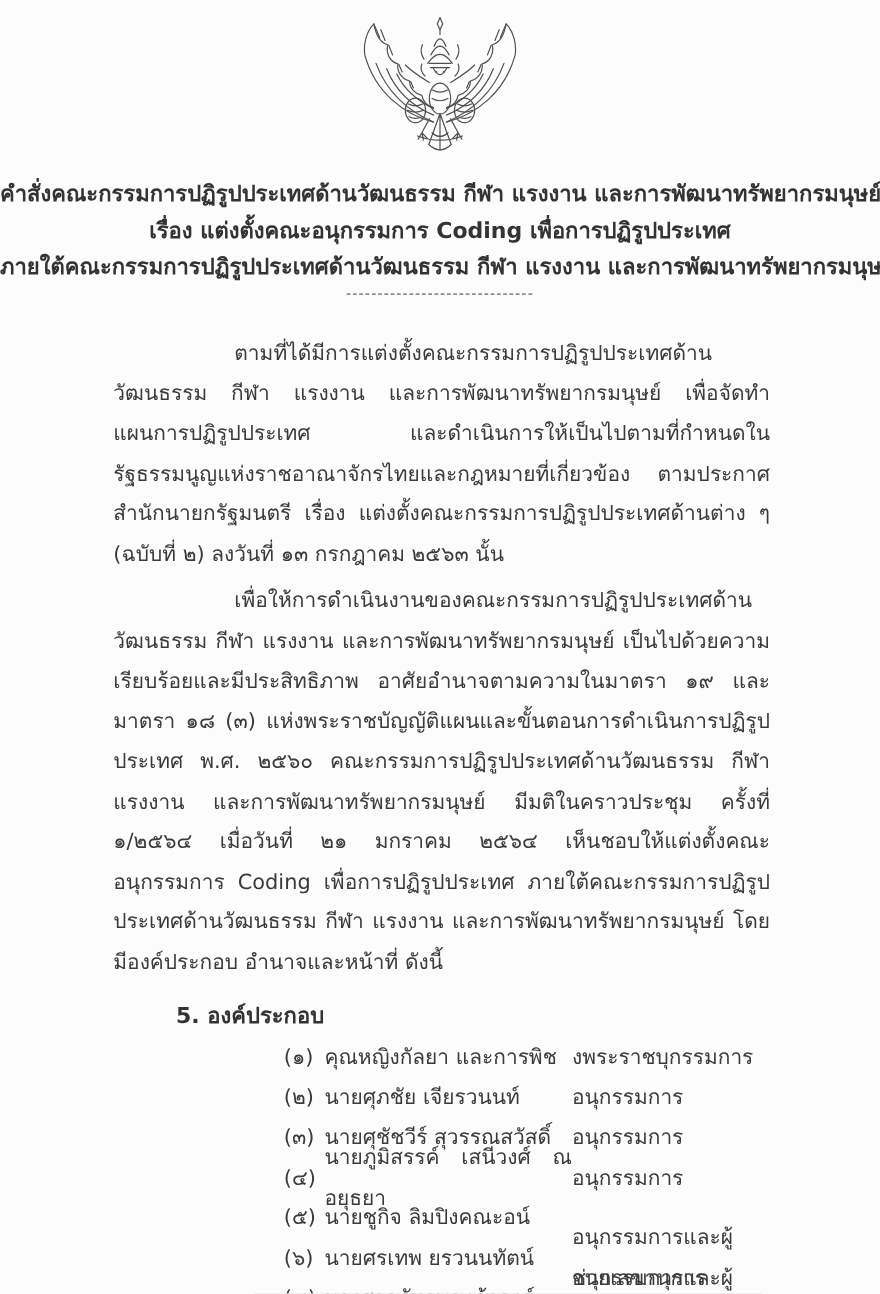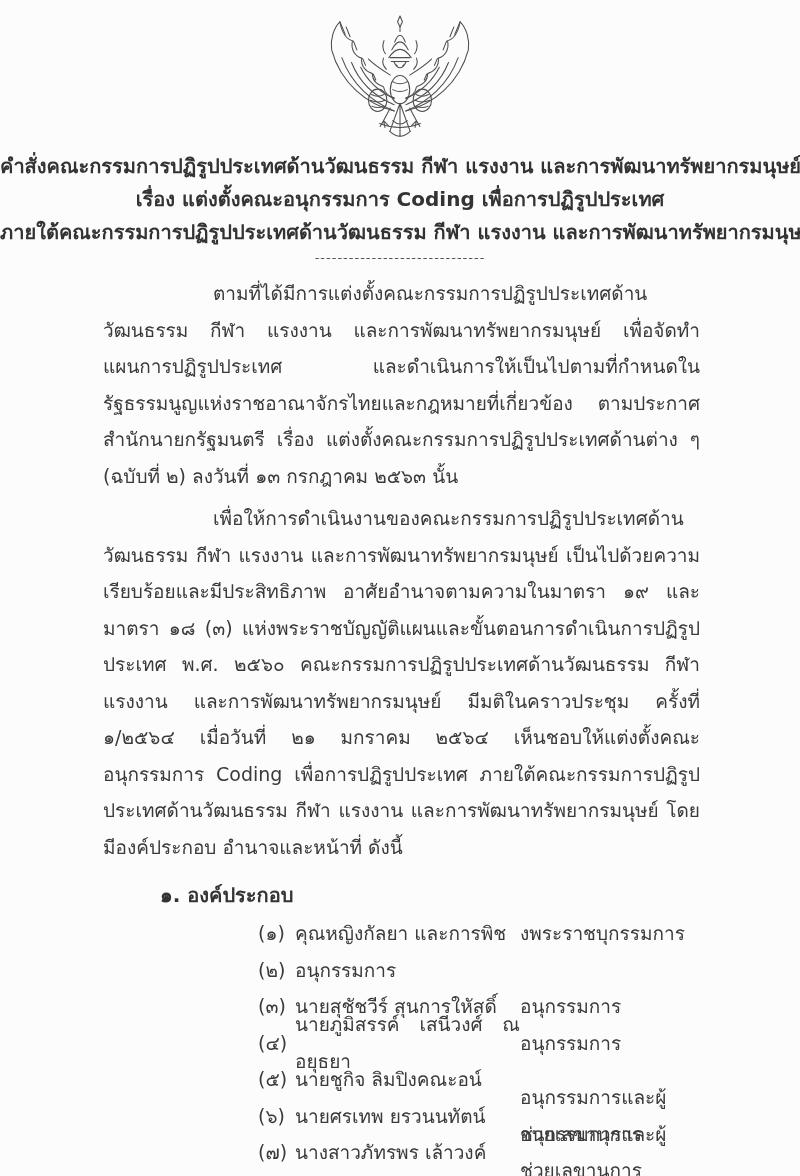--- a/index.html
+++ b/index.html
@@ -9,28 +9,28 @@
     width:800px; height:1176px;
     margin:0 auto;
     background:#fcfcfc;
     color:#3a3a3a;
     font-family:"DejaVu Sans", sans-serif;
     overflow:hidden;
   }
   .emblem-wrap { text-align:center; padding-top:14px; height:142px; }
   .emblem-wrap svg { display:inline-block; }
 
-  .title-block { text-align:center; font-weight:bold; font-size:20px; line-height:33px; color:#333; margin-top:8px; }
+  .title-block { text-align:center; font-weight:bold; font-size:20px; line-height:33px; color:#333; margin-top:18px; }
   .title-block div { white-space:nowrap; }
 
   .separator { text-align:center; font-size:13px; letter-spacing:1px; color:#555; line-height:14px; margin-top:2px; }
 
   .body-text { padding:0 100px 0 103px; font-size:19px; line-height:36.5px; text-align:justify; }
   .para { text-indent:110px; margin-top:6px; }
-  .para:first-child { margin-top:10px; }
+  .para:first-child { margin-top:28px; }
 
   .section-heading { font-weight:bold; font-size:20px; color:#333; margin:13px 0 3px 57px; line-height:34px; }
 
   .member-list { margin-left:155px; }
   .member-row { display:flex; height:36.5px; align-items:center; font-size:19px; }
   .member-no   { width:37px; flex:0 0 37px; }
   .member-name { width:225px; flex:0 0 225px; }
   .member-role { flex:1; }
 </style>
 </head>
@@ -103,35 +103,36 @@
     <div>ภายใต้คณะกรรมการปฏิรูปประเทศด้านวัฒนธรรม กีฬา แรงงาน และการพัฒนาทรัพยากรมนุษย์</div>
   </div>
 
   <div class="separator">------------------------------</div>
 
   <div class="body-text">
 
     <p class="para">ตามที่ได้มีการแต่งตั้งคณะกรรมการปฏิรูปประเทศด้านวัฒนธรรม กีฬา แรงงาน และการพัฒนาทรัพยากรมนุษย์ เพื่อจัดทำแผนการปฏิรูปประเทศ และดำเนินการให้เป็นไปตามที่กำหนดในรัฐธรรมนูญแห่งราชอาณาจักรไทยและกฎหมายที่เกี่ยวข้อง ตามประกาศสำนักนายกรัฐมนตรี เรื่อง แต่งตั้งคณะกรรมการปฏิรูปประเทศด้านต่าง ๆ (ฉบับที่ ๒) ลงวันที่ ๑๓ กรกฎาคม ๒๕๖๓ นั้น</p>
     <p class="para">เพื่อให้การดำเนินงานของคณะกรรมการปฏิรูปประเทศด้านวัฒนธรรม กีฬา แรงงาน และการพัฒนาทรัพยากรมนุษย์ เป็นไปด้วยความเรียบร้อยและมีประสิทธิภาพ อาศัยอำนาจตามความในมาตรา ๑๙ และมาตรา ๑๘ (๓) แห่งพระราชบัญญัติแผนและขั้นตอนการดำเนินการปฏิรูปประเทศ พ.ศ. ๒๕๖๐ คณะกรรมการปฏิรูปประเทศด้านวัฒนธรรม กีฬา แรงงาน และการพัฒนาทรัพยากรมนุษย์  มีมติในคราวประชุม ครั้งที่ ๑/๒๕๖๔ เมื่อวันที่ ๒๑ มกราคม ๒๕๖๔ เห็นชอบให้แต่งตั้งคณะอนุกรรมการ Coding เพื่อการปฏิรูปประเทศ ภายใต้คณะกรรมการปฏิรูปประเทศด้านวัฒนธรรม กีฬา แรงงาน และการพัฒนาทรัพยากรมนุษย์ โดยมีองค์ประกอบ อำนาจและหน้าที่ ดังนี้</p>
 
-    <div class="section-heading">๑. องค์ประกอบ</div>
+    <div class="section-heading">5. องค์ประกอบ</div>
 
     <div class="member-list">
       <div class="member-row">
         <span class="member-no">(๑)</span>
         <span class="member-name">คุณหญิงกัลยา และการพิช</span>
         <span class="member-role">งพระราชบุกรรมการ</span>
       </div>
       <div class="member-row">
         <span class="member-no">(๒)</span>
+        <span class="member-name">นายศุภชัย เจียรวนนท์</span>
         <span class="member-role">อนุกรรมการ</span>
       </div>
       <div class="member-row">
         <span class="member-no">(๓)</span>
-        <span class="member-name">นายสุชัชวีร์ สุนการใหัสดิ์</span>
+        <span class="member-name">นายศุชัชวีร์ สุวรรณสวัสดิ์</span>
         <span class="member-role">อนุกรรมการ</span>
       </div>
       <div class="member-row">
         <span class="member-no">(๔)</span>
         <span class="member-name">นายภูมิสรรค์ เสนีวงศ์ ณ อยุธยา</span>
         <span class="member-role">อนุกรรมการ</span>
       </div>
       <div class="member-row">
         <span class="member-no">(๕)</span>
         <span class="member-name">นายชูกิจ ลิมปิงคณะอน์</span>

